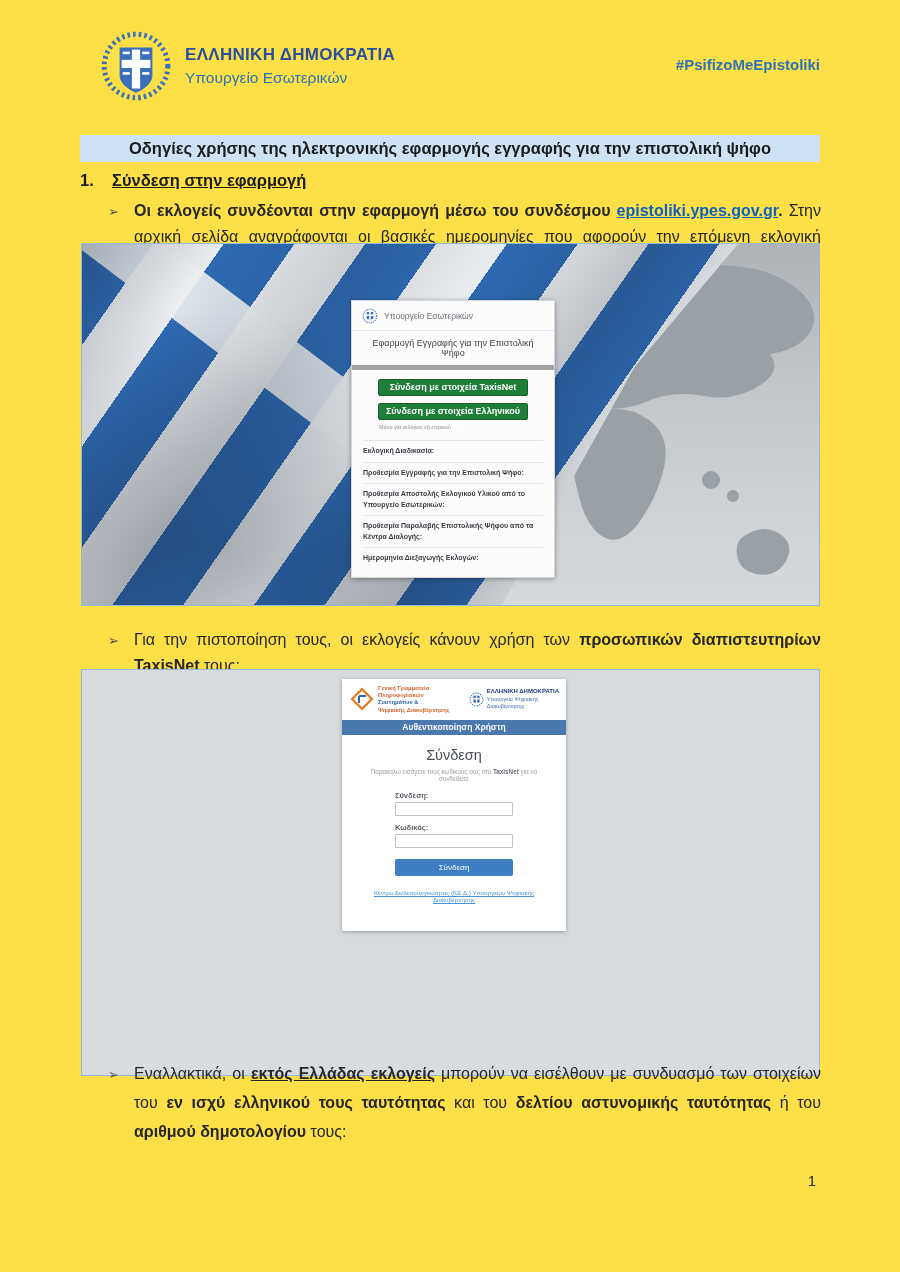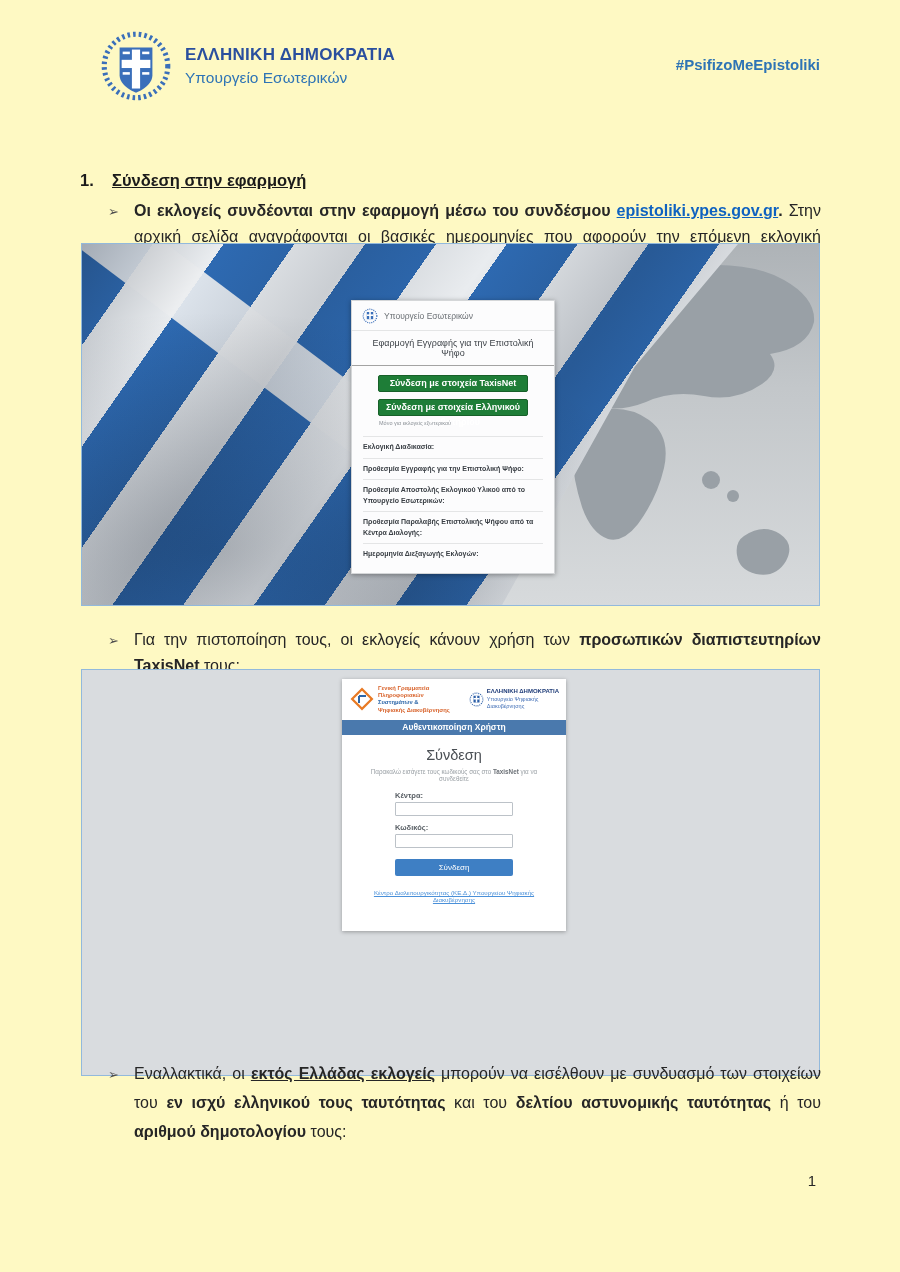--- a/index.html
+++ b/index.html
@@ -1,16 +1,16 @@
 <!DOCTYPE html>
 <html><head>
 <meta charset="utf-8">
 <style>
   html,body{margin:0;padding:0;background:#ffffff;}
-  .page{position:relative;width:900px;height:1272px;background:#fef9c3;overflow:hidden;
+  .page{position:relative;width:900px;height:1272px;background:#fde047;overflow:hidden;
         font-family:"Liberation Sans","DejaVu Sans",sans-serif;color:#262626;}
 
   
   .hdr-emblem{position:absolute;left:95px;top:26px;width:82px;height:82px;}
   .org-block{position:absolute;left:185px;top:44px;line-height:1.25;}
   .org-name{font-size:17px;font-weight:bold;color:#2a4f9e;letter-spacing:.3px;}
   .org-unit{font-size:15.5px;color:#2e74b5;margin-top:3px;}
   .hashtag{position:absolute;right:80px;top:56px;font-size:15px;font-weight:600;color:#2e74b5;}
 
   
@@ -48,21 +48,21 @@
      background:
        linear-gradient(125deg,rgba(15,25,40,.28) 0%,rgba(15,25,40,0) 14%,rgba(15,25,40,.14) 28%,rgba(15,25,40,0) 42%,rgba(15,25,40,.20) 58%,rgba(15,25,40,0) 72%,rgba(15,25,40,.26) 96%),
        radial-gradient(ellipse at 18% 85%,rgba(10,20,35,.25),rgba(10,20,35,0) 55%);}
   .map-svg{position:absolute;right:0;top:0;}
 
   
   .app-card{position:absolute;left:269px;top:56px;width:202px;background:#fcfcfd;border:1px solid #d4d6d8;
             box-shadow:0 1px 5px rgba(0,0,0,.35);font-family:"Liberation Sans",sans-serif;}
   .app-card-header{display:flex;align-items:center;gap:6px;padding:7px 10px 6px;border-bottom:1px solid #e4e5e6;}
   .app-card-header span{font-size:8.5px;color:#6a6f74;}
-  .app-card-title{font-size:9px;color:#3a3f45;text-align:center;padding:7px 8px;border-bottom:1px solid #a3a3a3;}
+  .app-card-title{font-size:9px;color:#3a3f45;text-align:center;padding:7px 8px;border-bottom:5px solid #a3a3a3;}
   .btn-zone{padding:9px 26px 4px;}
   .btn-green{display:block;width:100%;box-sizing:border-box;margin:0 0 7px;height:17px;background:#1e7d37;
              border:1px solid #176029;border-radius:2px;color:#fff;font-size:9px;font-weight:bold;
              line-height:15px;text-align:center;cursor:pointer;font-family:inherit;padding:0;}
   .pass-note{font-size:5.5px;color:#8a9096;margin:-3px 0 4px 1px;}
   .info-list{padding:2px 11px 8px;}
   .info-item{font-size:7px;font-weight:600;color:#3b4046;line-height:1.5;padding:5px 0;border-top:1px solid #e4e5e6;}
 
   
   .taxis-card{position:absolute;left:260px;top:9px;width:224px;background:#ffffff;
@@ -107,20 +107,21 @@
       <rect x="46" y="25" width="7" height="2.5" fill="#ffffff"></rect>
     <rect x="27" y="45" width="7" height="2.5" fill="#ffffff"></rect>
       <rect x="46" y="45" width="7" height="2.5" fill="#ffffff"></rect>
   </svg>
   <div class="org-block">
     <div class="org-name">ΕΛΛΗΝΙΚΗ ΔΗΜΟΚΡΑΤΙΑ</div>
     <div class="org-unit">Υπουργείο Εσωτερικών</div>
   </div>
   <div class="hashtag">#PsifizoMeEpistoliki</div>
 
+  <div class="title-band">Οδηγίες χρήσης της ηλεκτρονικής εφαρμογής εγγραφής για την επιστολική ψήφο</div>
 
   <div class="section-heading">
     <span class="sec-num">1.</span><span class="sec-text">Σύνδεση στην εφαρμογή</span>
   </div>
 
   <div class="bullet b1">
     <span class="arrow">➢</span>
     <span class="bold">Οι εκλογείς συνδέονται στην εφαρμογή μέσω του συνδέσμου </span><a class="doclink">epistoliki.ypes.gov.gr</a><span class="bold">. </span><span> Στην αρχική σελίδα αναγράφονται οι βασικές ημερομηνίες που αφορούν την επόμενη εκλογική διαδικασία:</span>
   </div>
 
@@ -199,21 +200,21 @@
           </div>
         </div>
       </div>
       <div class="tx-bar">Αυθεντικοποίηση Χρήστη</div>
       <div class="tx-body">
         <div class="tx-title">Σύνδεση</div>
         <div class="tx-hint">
           <span>Παρακαλώ εισάγετε τους κωδικούς σας στο </span><b>TaxisNet</b><span> για να συνδεθείτε</span>
         </div>
         <div class="tx-form">
-          <label>Κέντρα:</label>
+          <label>Σύνδεση:</label>
           <input type="text" style="">
           <label>Κωδικός:</label>
           <input type="password" style="">
           <button class="tx-submit">Σύνδεση</button>
         </div>
         <div class="tx-footer-link">Κέντρο Διαλειτουργικότητας (ΚΕ.Δ.) Υπουργείου Ψηφιακής Διακυβέρνησης</div>
       </div>
     </div>
   </div>
 

